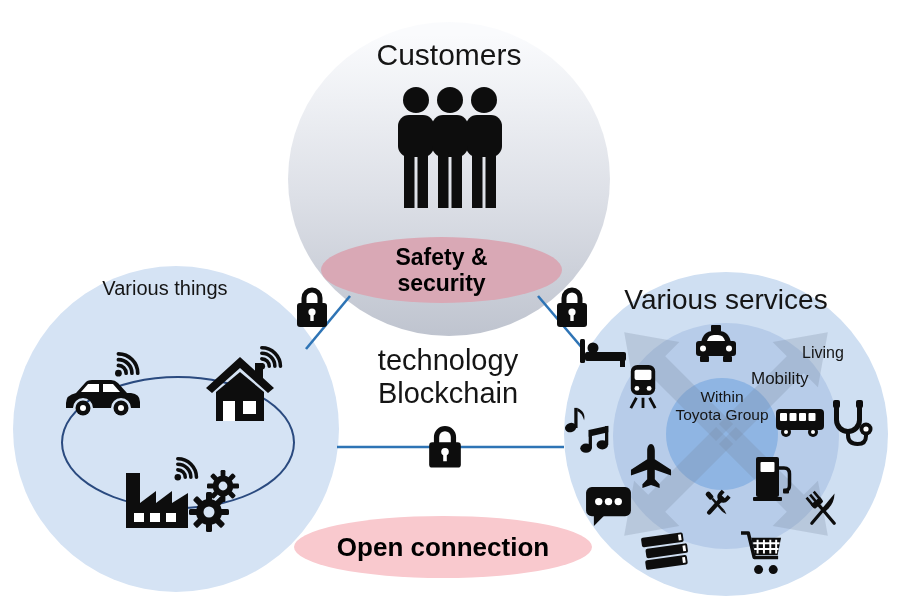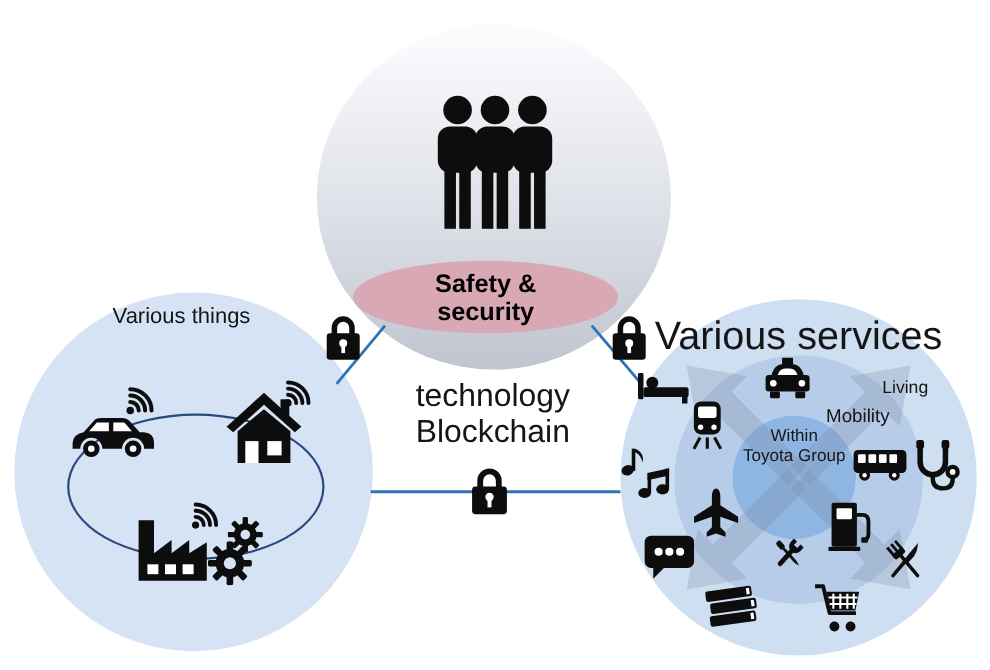--- a/index.html
+++ b/index.html
@@ -8,21 +8,21 @@
   .circle{position:absolute;border-radius:50%;}
   .customers{left:288px;top:22px;width:322px;height:314px;
              background:linear-gradient(180deg,#fafbfd 4%,#dde0e7 55%,#bfc4cf 100%);}
   .things{left:13px;top:266px;width:326px;height:326px;}
   .svc-outer{left:564px;top:272px;width:324px;height:324px;}
   .svc-middle{left:613px;top:323px;width:226px;height:226px;}
   .svc-inner{left:666px;top:378px;width:112px;height:112px;}
   .title{position:absolute;text-align:center;white-space:nowrap;}
   .t-cust{left:288px;top:38px;width:322px;font-size:30px;}
   .t-things{left:2px;top:277px;width:326px;font-size:20px;text-align:center;}
-  .t-svc{left:564px;top:284px;width:324px;font-size:36px;}
+  .t-svc{left:564px;top:284px;width:324px;font-size:28px;}
   .t-center{left:330px;top:344px;width:236px;font-size:29px;line-height:33px;white-space:normal;}
   .badge{position:absolute;border-radius:50%;text-align:center;font-weight:bold;color:#000000;}
   .b-safety{left:321px;top:237px;width:241px;height:66px;font-size:23px;line-height:26px;padding-top:0;}
   .b-safety .bl{margin-top:0;}
   .b-safety .bl:first-child{margin-top:7px;}
   .b-open{left:294px;top:516px;width:298px;height:62px;font-size:26px;line-height:62px;}
   .lbl{position:absolute;white-space:nowrap;}
   .l-living{left:802px;top:344px;font-size:16px;}
   .l-mobility{left:751px;top:369px;font-size:17px;}
   .l-within{left:666px;top:364px;width:112px;text-align:center;padding-top:24px;
@@ -62,20 +62,21 @@
   </svg>
 
   <svg class="lines" width="900" height="609" viewBox="0 0 900 609">
     <line x1="350" y1="296" x2="306" y2="349" style="stroke: rgb(46, 116, 181);"></line>
     <line x1="538" y1="296" x2="583" y2="349" style="stroke: rgb(46, 116, 181);"></line>
     <line x1="337" y1="447" x2="564" y2="447" style="stroke: rgb(46, 116, 181);"></line>
   </svg>
 
   <div class="loop" style="border-color: rgb(42, 74, 127);"></div>
 
+  <div class="title t-cust">Customers</div>
   <div class="persons">
     <svg width="48" height="140" viewBox="0 0 48 140" class="ic" style="position:static">
       <circle cx="24" cy="14" r="13"></circle>
         <rect x="6" y="29" width="36" height="42" rx="11"></rect>
       <rect x="12" y="66" width="10.5" height="56"></rect>
         <rect x="25.5" y="66" width="10.5" height="56"></rect>
     </svg>
     <svg width="48" height="140" viewBox="0 0 48 140" class="ic" style="position:static;z-index:2">
       <circle cx="24" cy="14" r="13"></circle>
         <rect x="6" y="29" width="36" height="42" rx="11"></rect>
@@ -282,20 +283,21 @@
     <path d="M18 11 V25 M24.5 11 V25 M31 11 V25 M37 11 V25 M13.5 14.5 H40.5 M14.5 20.5 H39.5" style="fill:none;stroke:#fff;stroke-width:2"></path>
     <circle cx="19" cy="41.5" r="4.6"></circle>
       <circle cx="34" cy="41.5" r="4.6"></circle>
   </svg>
 
   <div class="title t-center">
     <div>technology</div>
     <div>Blockchain</div>
   </div>
 
+  <div class="badge b-open" style="background: rgb(249, 201, 206);">Open connection</div>
 
   <svg class="ic" style="left:294px;top:286px" width="36" height="43" viewBox="0 0 36 43">
     <path class="st" style="stroke-width:5" d="M10 19 V12 a8 8 0 0 1 16 0 V19"></path>
     <rect x="3" y="17" width="30" height="24" rx="3"></rect>
     <circle class="cut" cx="18" cy="26" r="3.6"></circle>
       <rect class="cut" x="16.3" y="28" width="3.4" height="7"></rect>
   </svg>
   <svg class="ic" style="left:554px;top:286px" width="36" height="43" viewBox="0 0 36 43">
     <path class="st" style="stroke-width:5" d="M10 19 V12 a8 8 0 0 1 16 0 V19"></path>
     <rect x="3" y="17" width="30" height="24" rx="3"></rect>

